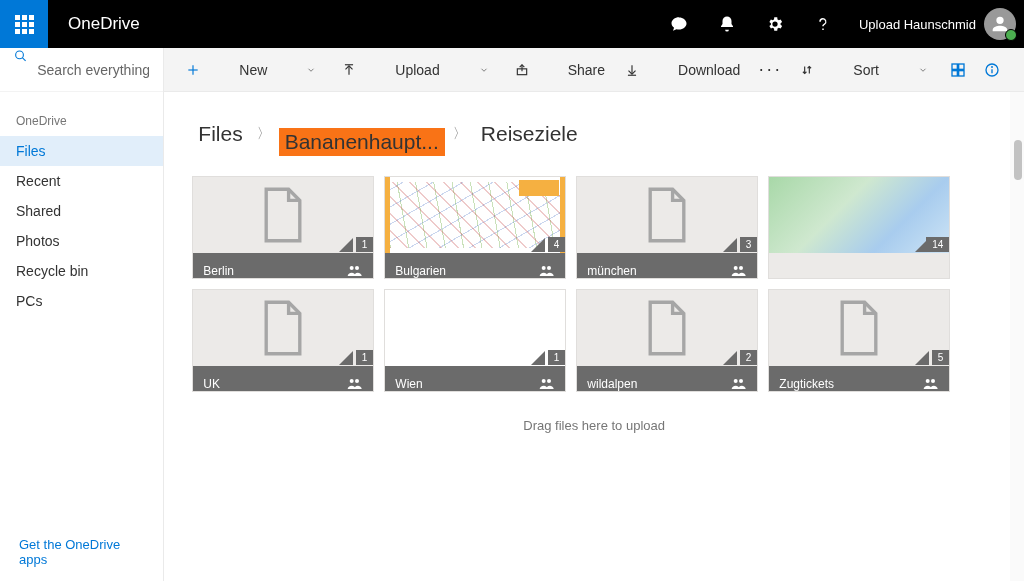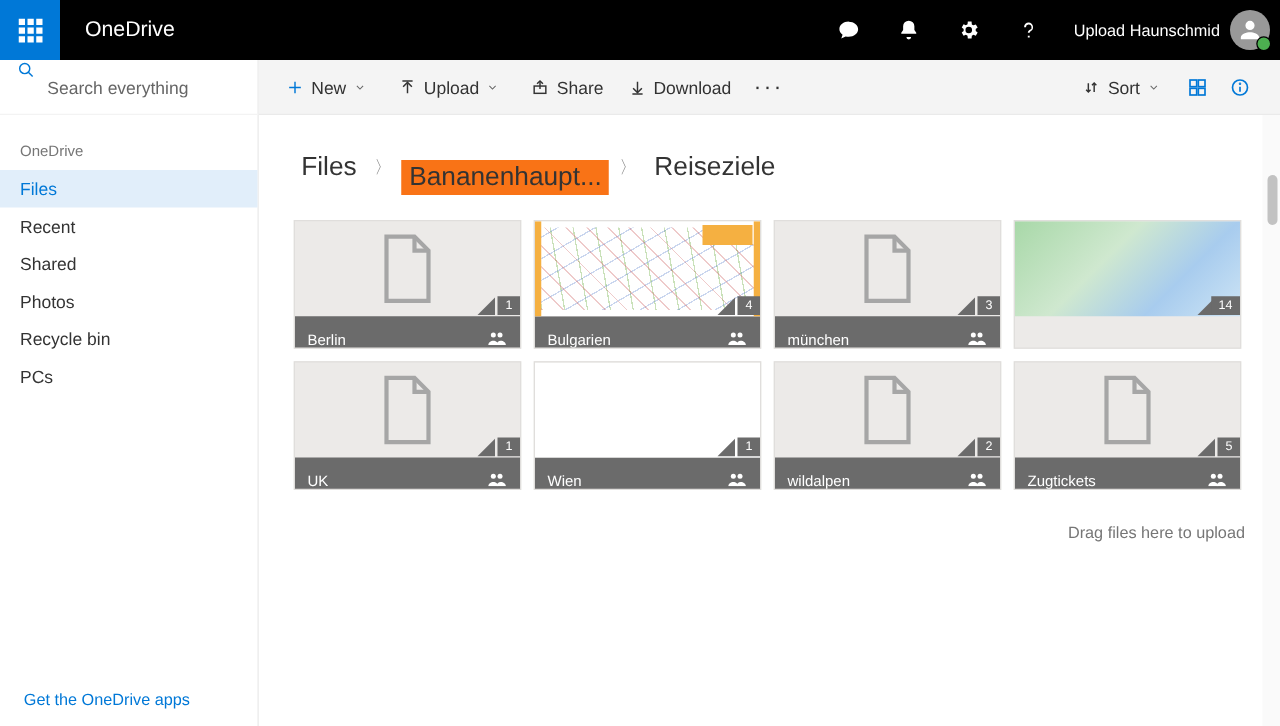--- a/index.html
+++ b/index.html
@@ -28,57 +28,57 @@
     .search-row input::placeholder { color: #666; }
     .nav-section { padding-top: 22px; flex: 1; }
     .nav-title { font-size: 12px; color: #767676; padding: 0 16px 8px; }
     .nav-item { padding: 7px 16px; font-size: 14px; cursor: pointer; }
     .nav-item.active { background: #e1eefa; color: #0078d7; }
     .left-bottom { padding: 14px 19px; font-size: 13px; color: #0078d7; cursor:pointer; }
 
     
     .right-col { flex: 1; display: flex; flex-direction: column; position: relative; }
     .cmd-bar { height: 44px; background: #f4f4f4; display: flex; align-items: center; padding: 0 12px; color: #323232; border-bottom: 1px solid #eaeaea;}
-    .cmd-btn { display: flex; align-items: center; padding: 0 10px; height: 44px; cursor: pointer; font-size: 14px; }
+    .cmd-btn { display: flex; align-items: center; padding: 0 10px; height: 44px; cursor: pointer; font-size: 14px; gap: 33px; }
     .cmd-btn svg { margin-right: 6px; }
     .cmd-spacer { flex: 1; }
     .chev { margin-left: 6px; }
     .ellipsis { font-size: 18px; letter-spacing: 2px; padding: 0 8px; cursor:pointer;}
 
     .content { padding: 20px 28px 10px; overflow-y: auto; flex:1; }
     .breadcrumb { display: flex; align-items: center; font-size: 21px; color: #333; margin-bottom: 20px; }
     .bc-item { padding: 2px 6px; }
     .bc-item.link { cursor: pointer; }
     .bc-item.mid { background: #f97316; color:#333;margin-top:16px; }
     .bc-sep { color: #888; padding: 0 8px; font-size: 14px; }
 
     .grid { display: grid; grid-template-columns: repeat(4, 182px); gap: 10px; }
     .folder { position: relative; height: 103px; background: #eceae8; cursor: pointer; overflow:hidden; border:1px solid #e0dedc;}
     .folder .thumb { height: 76px; display: flex; align-items: center; justify-content: center; position:relative; }
-    .folder .bar { height: 26px; background: #6b6b6b; color: #fff; display: flex; align-items: flex-end; padding: 0 10px; font-size: 12px; justify-content: space-between; }
+    .folder .bar { height: 26px; background: #6b6b6b; color: #fff; display: flex; align-items: flex-start; padding: 11px 10px; font-size: 12px; justify-content: space-between; }
     .folder .badge { position: absolute; right: 0; bottom: 26px; background: #6b6b6b; color: #fff; font-size: 10px; padding: 2px 6px; }
     .folder .badge-tri { position:absolute; right: 20px; bottom:26px; width:0; height:0; border-bottom: 14px solid #6b6b6b; border-left: 14px solid transparent;}
     .doc-icon { stroke: #a6a6a6; stroke-width: 3; fill: none; }
     .share-icon { fill: #fff; }
 
     .map-thumb { background: linear-gradient(135deg,#a8d8a8 0%,#cfe8cf 40%,#a8ccee 70%,#cde4f5 100%); }
     .map-thumb2 { background: #fff; position:relative; }
     .map-thumb2::before, .map-thumb2::after { content:''; position:absolute; background:#f5b041;}
     .map-thumb2::before { left:0; top:0; width:5px; height:100%;}
     .map-thumb2::after { right:0; top:0; width:5px; height:100%;}
     .map-lines { position:absolute; inset:5px; background:
       repeating-linear-gradient(45deg, rgba(200,80,80,0.3) 0 1px, transparent 1px 12px),
       repeating-linear-gradient(-30deg, rgba(80,120,200,0.3) 0 1px, transparent 1px 15px),
       repeating-linear-gradient(80deg, rgba(120,180,80,0.4) 0 1px, transparent 1px 18px);
     }
     .map-box { position:absolute; top:3px; right:6px; width:40px; height:16px; background:#f5b041;}
 
     .blank-thumb { background: #fff; }
 
-    .drop-hint { text-align: right; color: #767676; font-size: 13px; padding: 26px 0; }
+    .drop-hint { text-align: center; color: #767676; font-size: 13px; padding: 26px 0; }
 
     .scrollbar { position:absolute; right:2px; top:92px; width:8px; height:40px; background:#c2c2c2; border-radius:4px;}
     .scrolltrack { position:absolute; right:0; top:44px; bottom:0; width:14px; background:#fafafa;}
   </style>
 </head>
 <body>
 
 <div class="top-header">
   <div class="waffle">
     <div class="waffle-grid">

